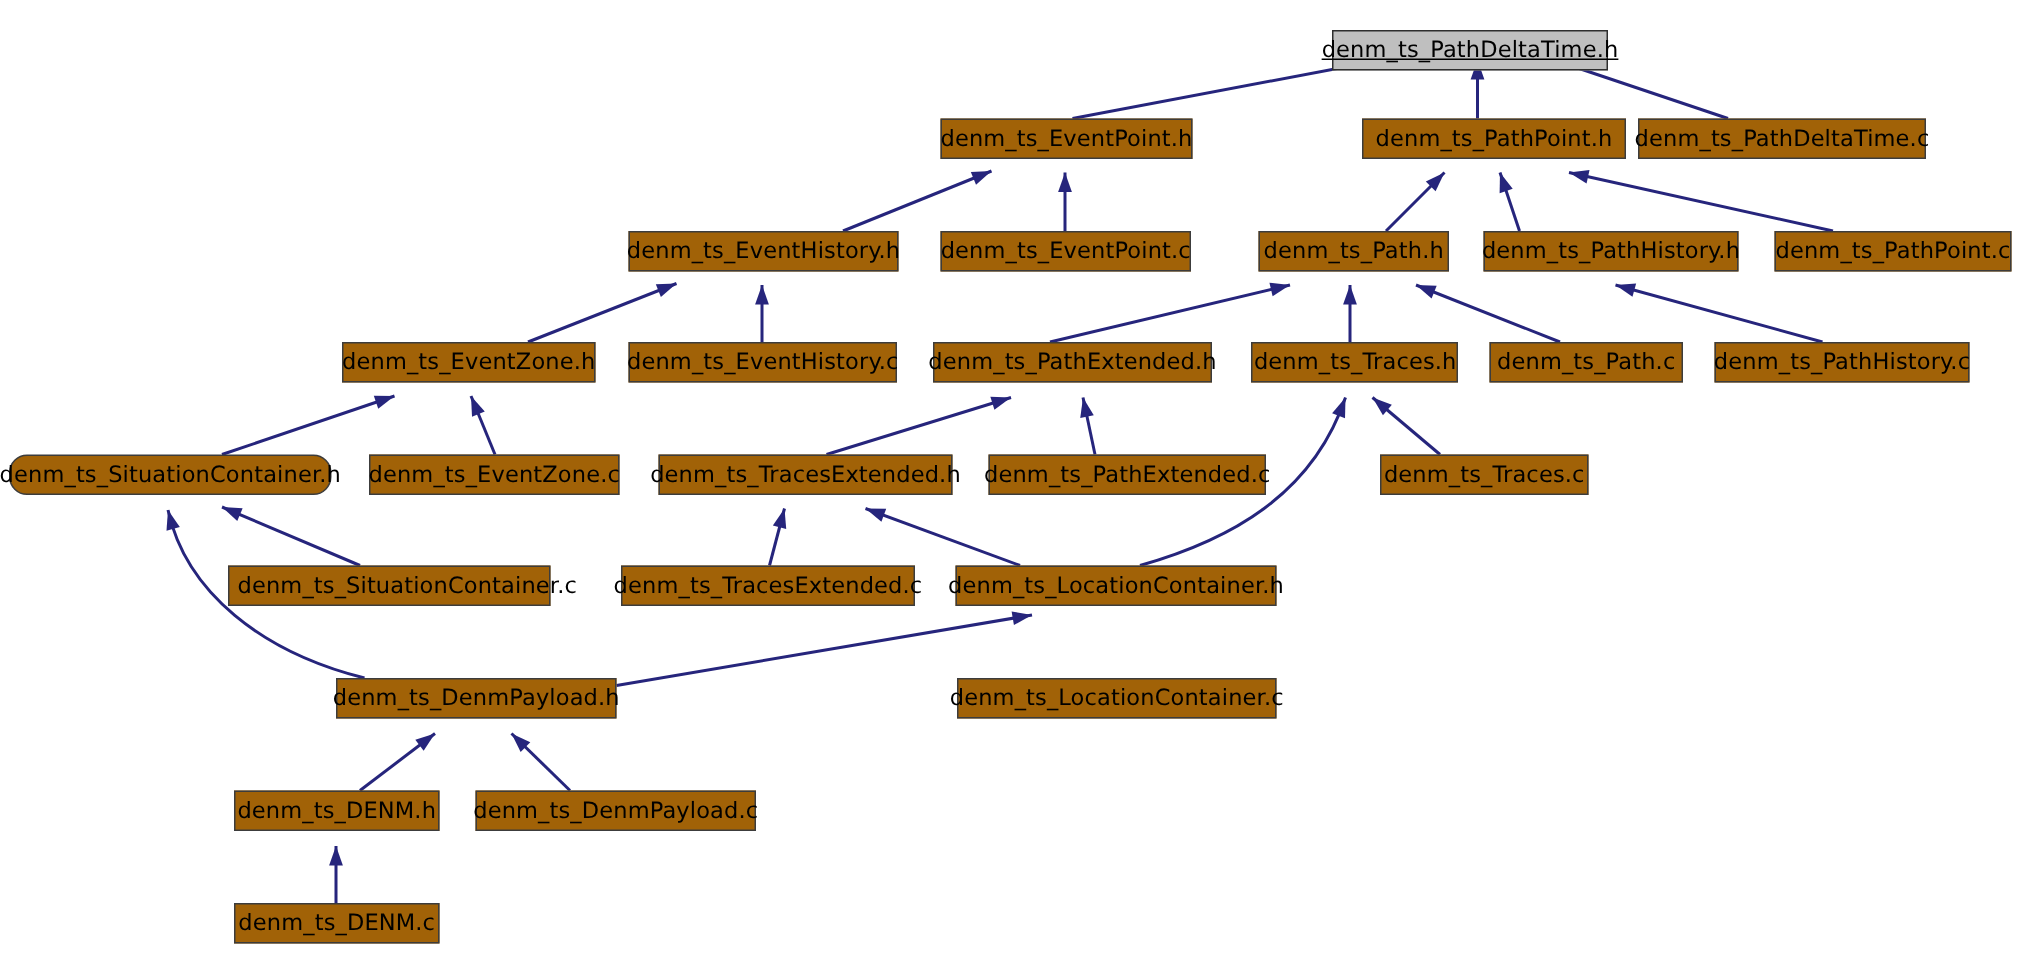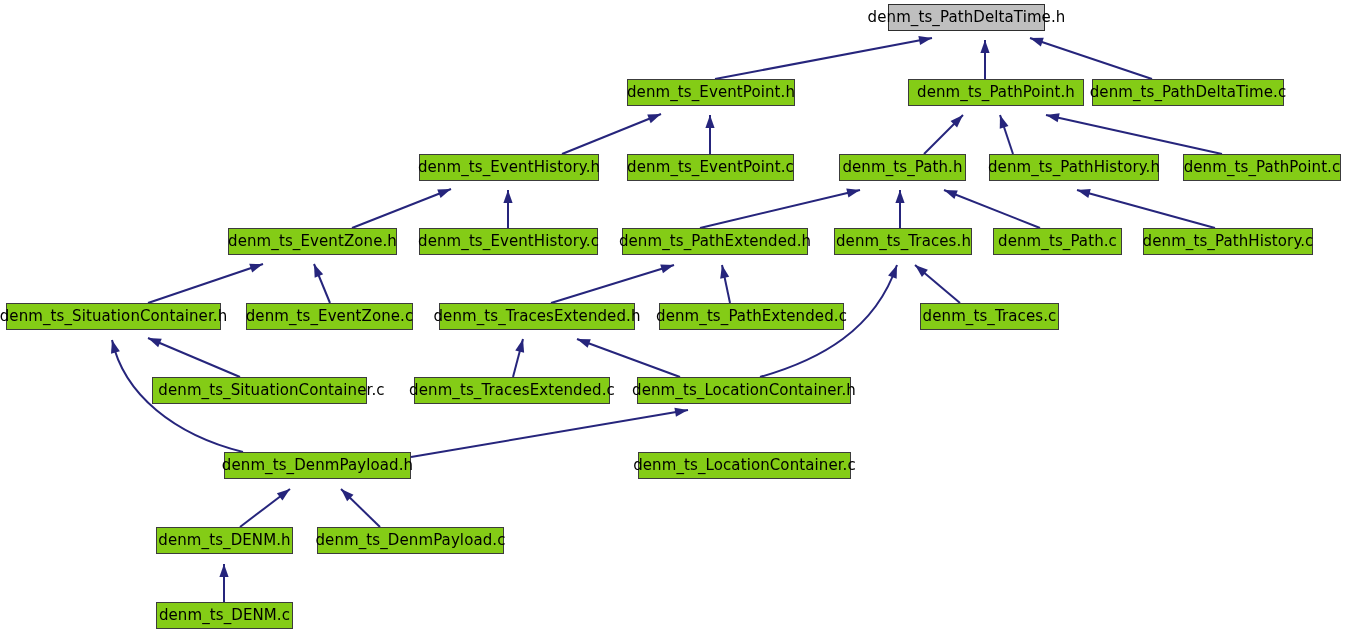--- a/index.html
+++ b/index.html
@@ -28,21 +28,21 @@
     fill: none;
   }
   .edge-head {
     fill: #26257c;
     stroke: none;
   }
   .node-box {
     position: absolute;
     box-sizing: border-box;
     border: 1px solid #3c3c3c;
-    background: #84cc16;
+    background: #a16207;
     color: #000000;
     font-size: 15px;
     line-height: 1;
     display: flex;
     align-items: center;
     justify-content: center;
     white-space: nowrap;
     letter-spacing: 0.1px;
   }
   .node-box.root {
@@ -162,21 +162,21 @@
       <g>
         <path d="M 380 527 L 341 489" class="edge-line"></path>
         <polygon points="341,489 353.52115861194284,494.77759353144285 347.10079881588695,501.3669015443672" class="edge-head"></polygon>
       </g>
       <g>
         <path d="M 224 602 L 224 564" class="edge-line"></path>
         <polygon points="224,564 228.6,577 219.4,577" class="edge-head"></polygon>
       </g>
     </svg>
   <div id="nodes-layer">
-      <div class="node-box root" style="left: 888px; top: 4px; width: 157px; height: 27px;">
+      <div class="node-box root" style="left: 888px; top: 20px; width: 184px; height: 27px; text-decoration: underline;">
         <span>denm_ts_PathDeltaTime.h</span>
       </div>
       <div class="node-box" style="left: 627px; top: 79px; width: 168px; height: 27px;">
         <span>denm_ts_EventPoint.h</span>
       </div>
       <div class="node-box" style="left: 908px; top: 79px; width: 176px; height: 27px;">
         <span>denm_ts_PathPoint.h</span>
       </div>
       <div class="node-box" style="left: 1092px; top: 79px; width: 192px; height: 27px;">
         <span>denm_ts_PathDeltaTime.c</span>
@@ -207,21 +207,21 @@
       </div>
       <div class="node-box" style="left: 834px; top: 228px; width: 138px; height: 27px; justify-content: flex-end;">
         <span>denm_ts_Traces.h</span>
       </div>
       <div class="node-box" style="left: 993px; top: 228px; width: 129px; height: 27px;">
         <span>denm_ts_Path.c</span>
       </div>
       <div class="node-box" style="left: 1143px; top: 228px; width: 170px; height: 27px;">
         <span>denm_ts_PathHistory.c</span>
       </div>
-      <div class="node-box" style="left: 6px; top: 303px; width: 215px; height: 27px;">
+      <div class="node-box" style="left: 6px; top: 303px; width: 215px; height: 27px; border-radius: 12px;">
         <span>denm_ts_SituationContainer.h</span>
       </div>
       <div class="node-box" style="left: 246px; top: 303px; width: 167px; height: 27px;">
         <span>denm_ts_EventZone.c</span>
       </div>
       <div class="node-box" style="left: 439px; top: 303px; width: 196px; height: 27px;">
         <span>denm_ts_TracesExtended.h</span>
       </div>
       <div class="node-box" style="left: 659px; top: 303px; width: 185px; height: 27px;">
         <span>denm_ts_PathExtended.c</span>

